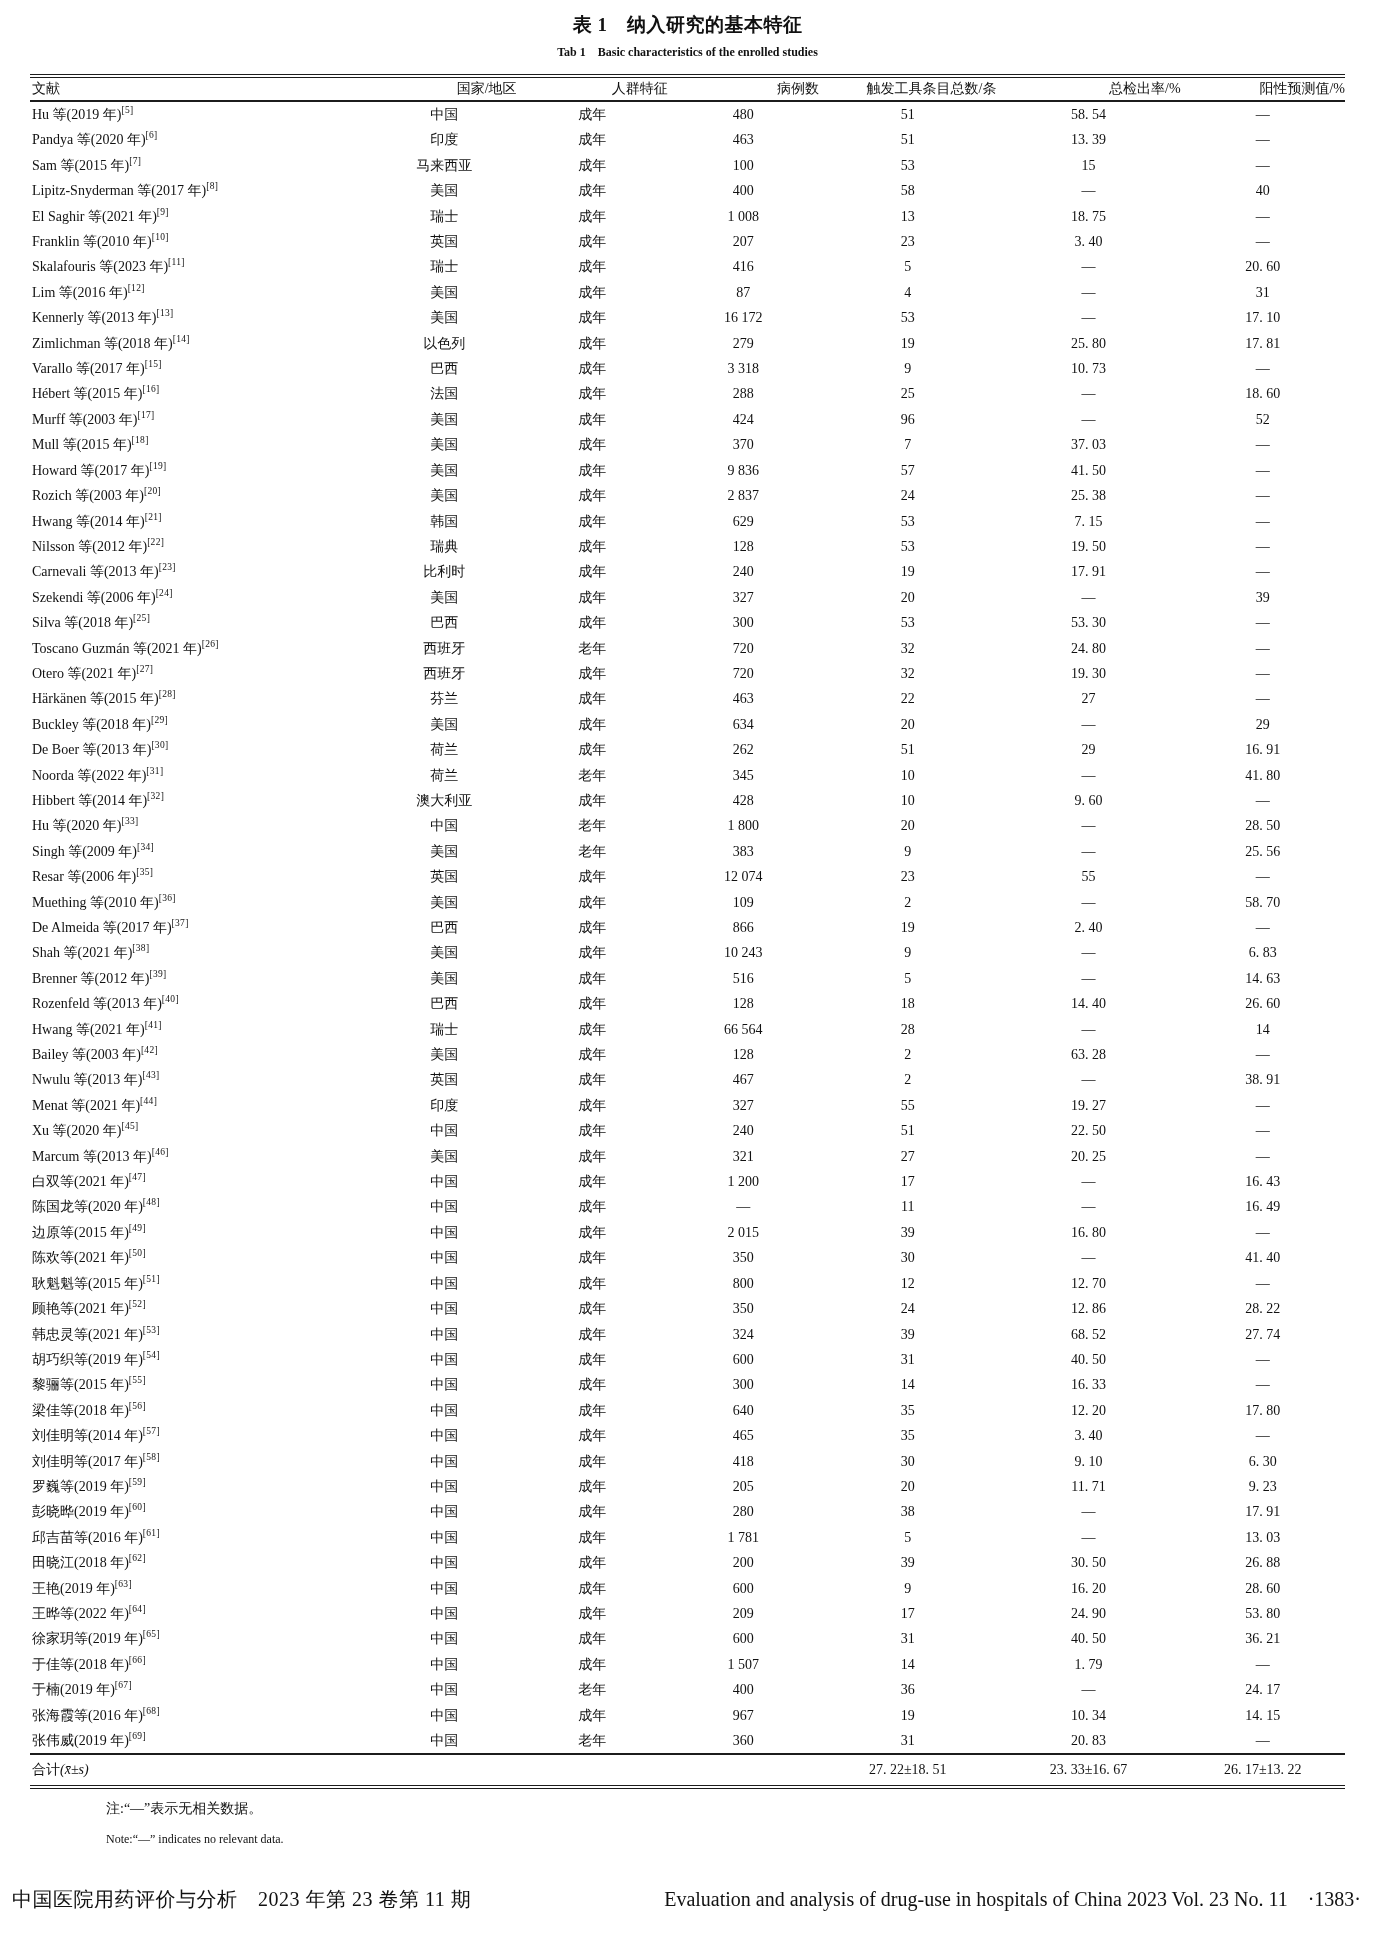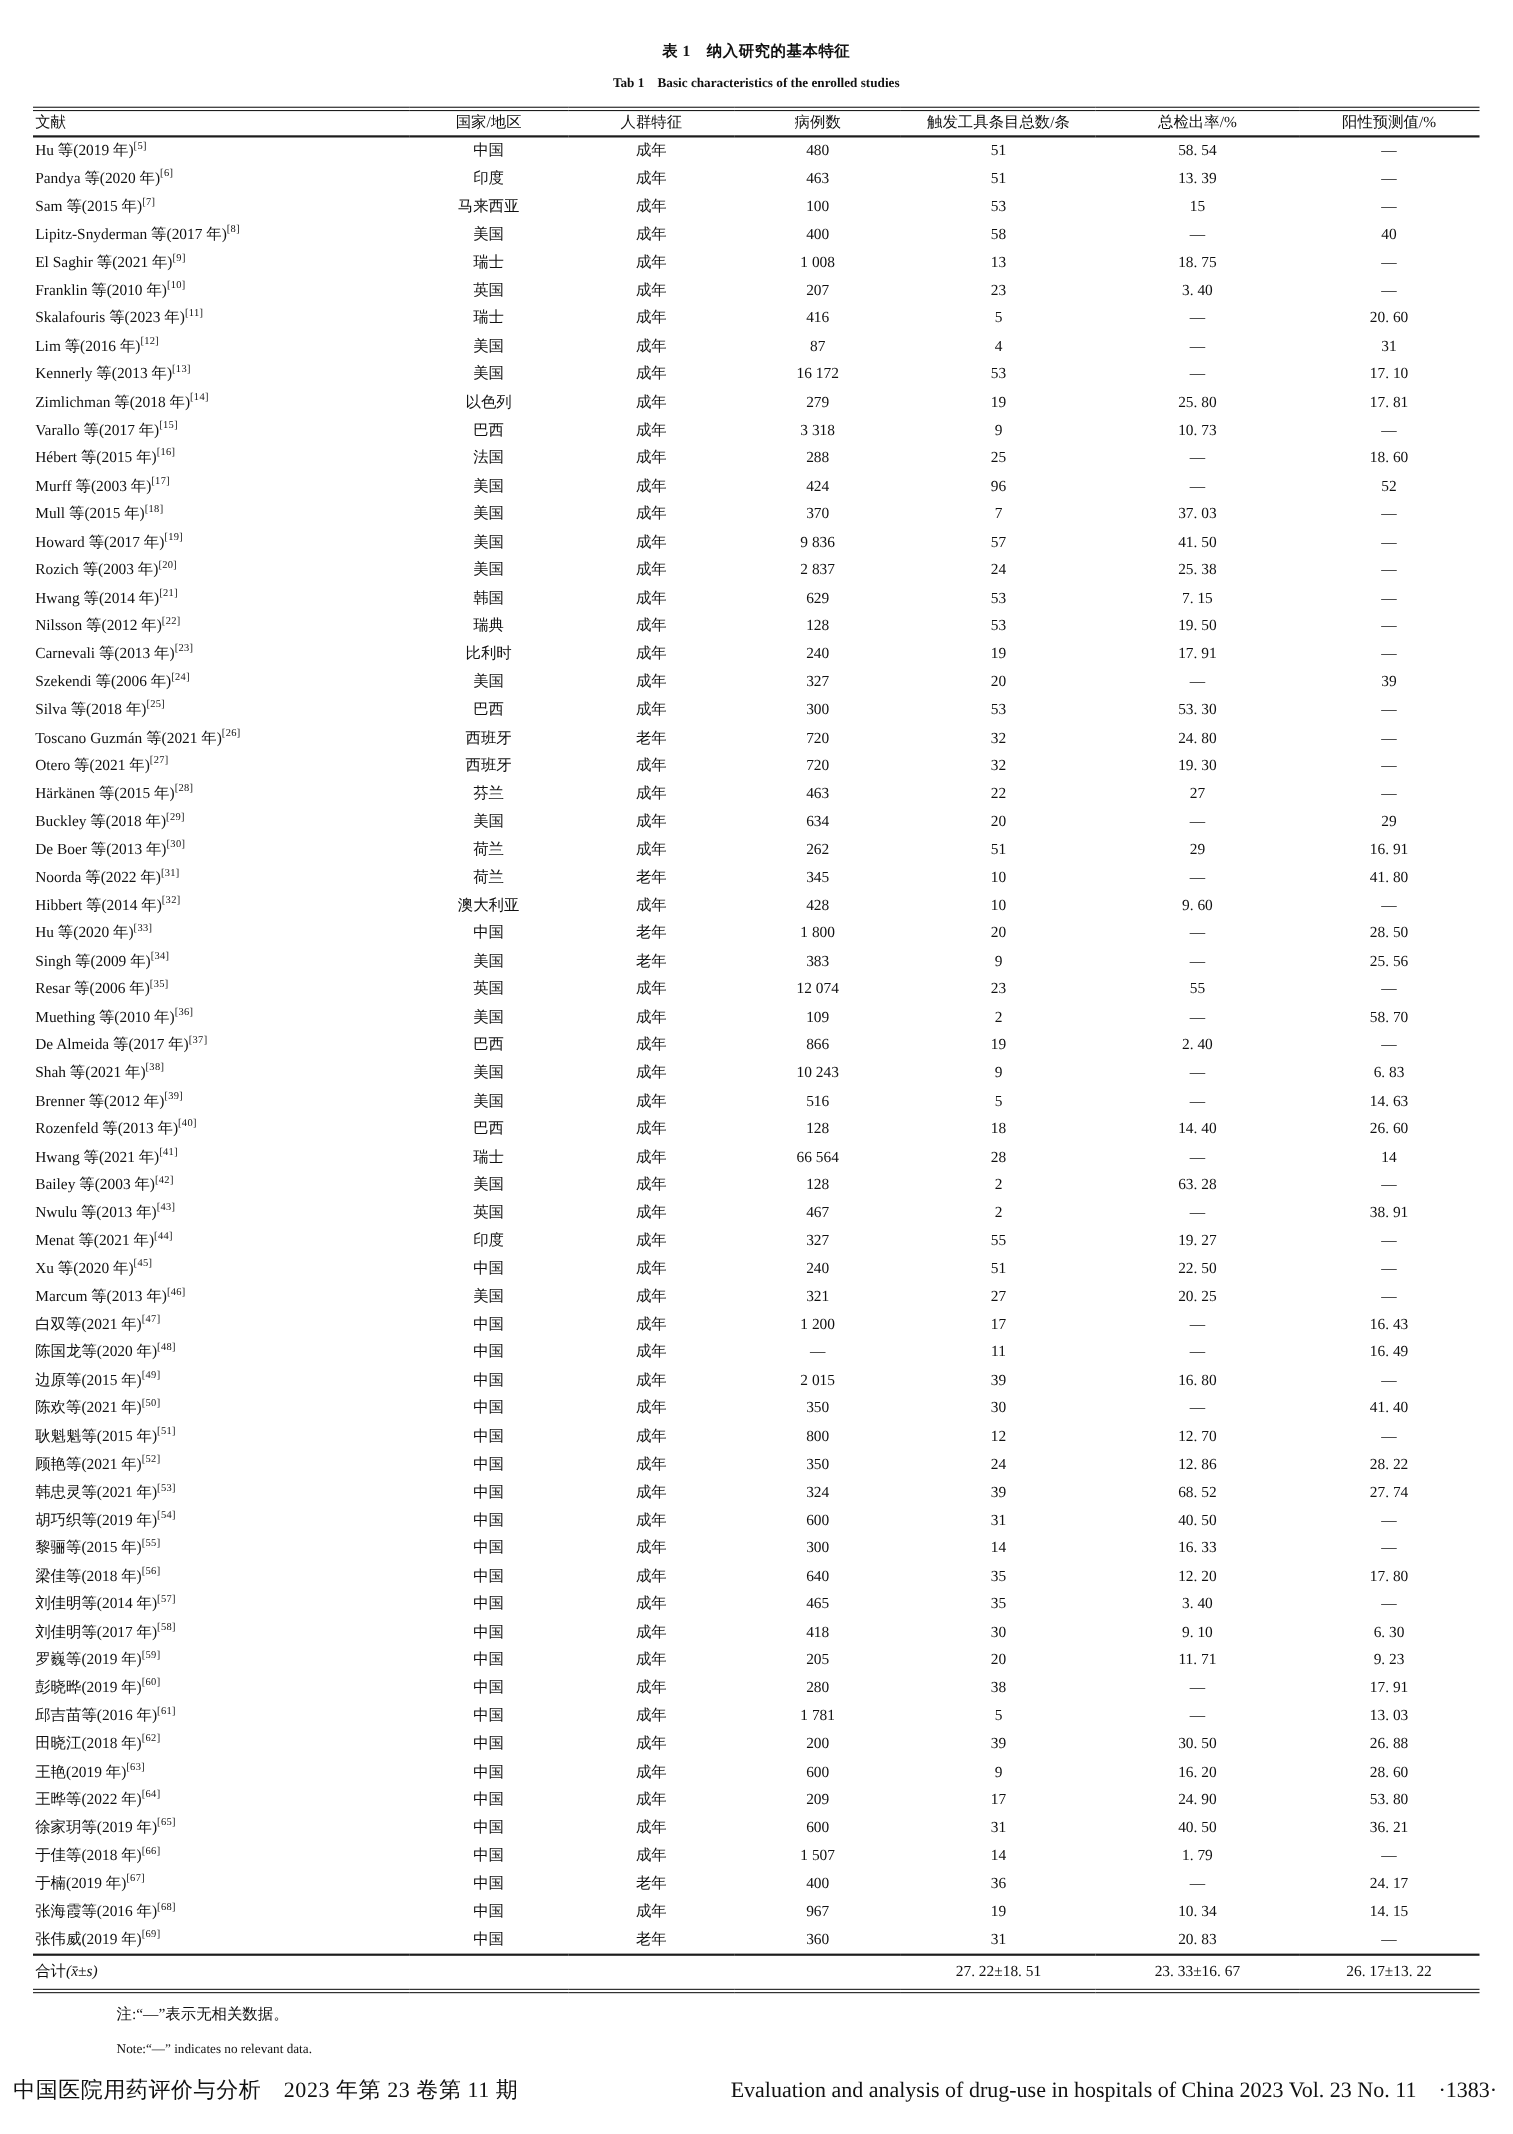--- a/index.html
+++ b/index.html
@@ -3,34 +3,34 @@
 <meta charset="utf-8">
 <style>
   html,body{margin:0;padding:0;background:#ffffff;}
   body{
     width:1375px;height:1940px;position:relative;
     font-family:"Liberation Serif","DejaVu Serif",serif;
     color:#111;-webkit-font-smoothing:antialiased;
   }
   .page{position:absolute;inset:0;}
   .title-block{text-align:center;padding-top:12px;}
-  .title-cn{font-size:14px;font-weight:bold;letter-spacing:.5px;line-height:26px;margin-top:23px;}
+  .title-cn{font-size:19px;font-weight:bold;letter-spacing:.5px;line-height:26px;}
   .title-en{font-size:12px;font-weight:bold;line-height:28px;}
   table.study-table{
     width:1315px;margin:8px 0 0 30px;
     border-collapse:collapse;table-layout:fixed;
     border-top:4px double #1c1c1c;
     border-bottom:4px double #1c1c1c;
     font-size:14px;
   }
   col.c0{width:26%}col.c1{width:11%}col.c2{width:11.5%}col.c3{width:11.5%}
   col.c4{width:13.5%}col.c5{width:14%}col.c6{width:12.5%}
   thead th{
     font-weight:normal;font-size:14px;height:22px;line-height:22px;
-    border-bottom:2px solid #1c1c1c;padding:0;text-align:center;white-space:nowrap;
+    border-bottom:2px solid #1c1c1c;padding:0;text-align:right;white-space:nowrap;
   }
   thead th.c-ref{text-align:left;padding-left:2px;}
   tbody td{
     height:25.4px;line-height:25.4px;padding:0;text-align:center;
     white-space:nowrap;overflow:hidden;
   }
   tbody td.c-ref{text-align:left;padding-left:2px;}
   sup.cite{font-size:9.5px;line-height:0;vertical-align:6px;letter-spacing:.3px;}
   tfoot td{
     height:30px;line-height:30px;padding:0;text-align:center;

